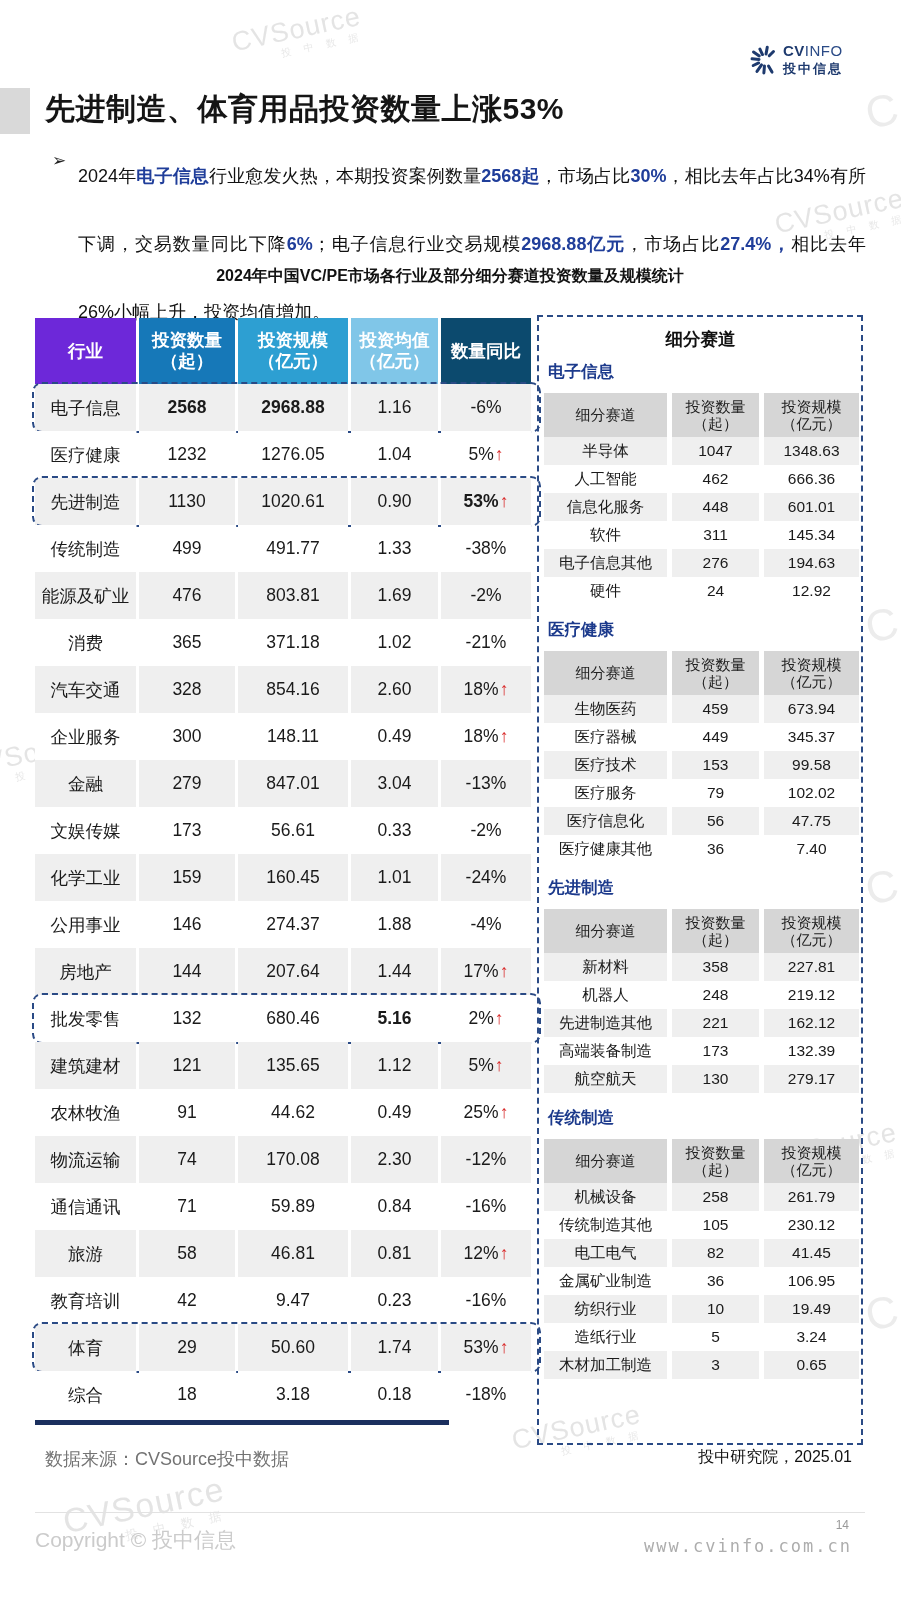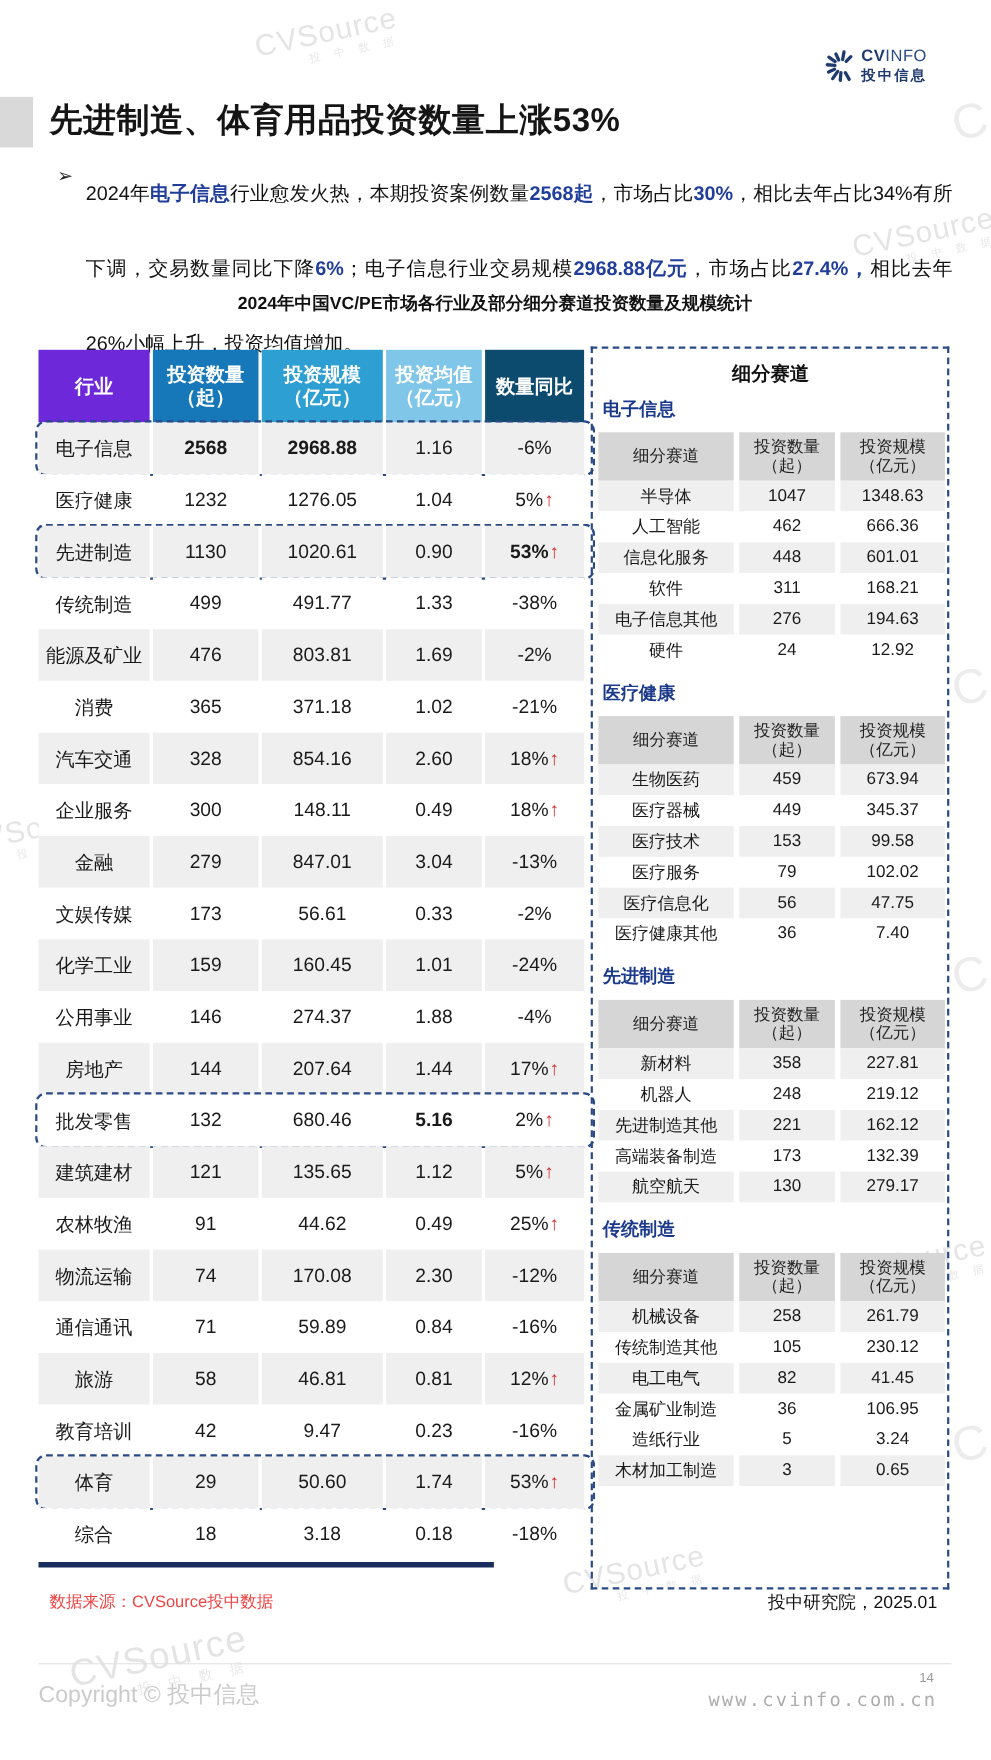--- a/index.html
+++ b/index.html
@@ -51,21 +51,21 @@
   .seg-name { font-size:16.5px; font-weight:700; color:#1c3a8c; margin:14px 0 10px 4px; }
   .seg-section:first-of-type .seg-name { margin-top:10px; }
   .sg-head, .sg-row { display:grid; grid-template-columns:123px 87px 95px; column-gap:5px; }
   .sg-head .shcell { height:44px; background:#d6d6d6; display:flex; align-items:center; justify-content:center;
                      text-align:center; font-size:15px; color:#222; line-height:1.15; white-space:pre-line; }
   .sg-row { height:28px; }
   .sg-row .scell { display:flex; align-items:center; justify-content:center; font-size:15.5px; color:#1a1a1a; background:#ffffff; }
   .sg-row.stripe .scell { background:#efefef; }
 
   
-  .src-left { position:absolute; left:45px; top:1447px; font-size:15px; color:#ef4444; }
+  .src-left { position:absolute; left:45px; top:1447px; font-size:18px; color:#737373; }
   .src-right { position:absolute; right:49px; top:1447px; font-size:16px; color:#111; }
   .footer-divider { position:absolute; left:35px; top:1512px; width:830px; height:1px; background:#e2e2e2; }
   .copyright { position:absolute; left:35px; top:1526px; font-size:21px; color:#cbcbcb; }
   .page-no { position:absolute; right:52px; top:1518px; font-size:12px; color:#9a9a9a; }
   .site-url { position:absolute; right:49px; top:1536px; font-size:17px; color:#adadad;
               font-family:"DejaVu Sans Mono",monospace; letter-spacing:2px; }
 </style>
 </head>
 <body>
 
@@ -330,21 +330,21 @@
 
     <div class="sg-row stripe">
       <div class="scell">信息化服务</div>
       <div class="scell">448</div>
       <div class="scell">601.01</div>
     </div>
 
     <div class="sg-row">
       <div class="scell">软件</div>
       <div class="scell">311</div>
-      <div class="scell">168.21</div>
+      <div class="scell">145.34</div>
     </div>
 
     <div class="sg-row stripe">
       <div class="scell">电子信息其他</div>
       <div class="scell">276</div>
       <div class="scell">194.63</div>
     </div>
 
     <div class="sg-row">
       <div class="scell">硬件</div>
@@ -471,20 +471,25 @@
       <div class="scell">82</div>
       <div class="scell">41.45</div>
     </div>
 
     <div class="sg-row">
       <div class="scell">金属矿业制造</div>
       <div class="scell">36</div>
       <div class="scell">106.95</div>
     </div>
 
+    <div class="sg-row stripe">
+      <div class="scell">纺织行业</div>
+      <div class="scell">10</div>
+      <div class="scell">19.49</div>
+    </div>
 
     <div class="sg-row">
       <div class="scell">造纸行业</div>
       <div class="scell">5</div>
       <div class="scell">3.24</div>
     </div>
 
     <div class="sg-row stripe">
       <div class="scell">木材加工制造</div>
       <div class="scell">3</div>

